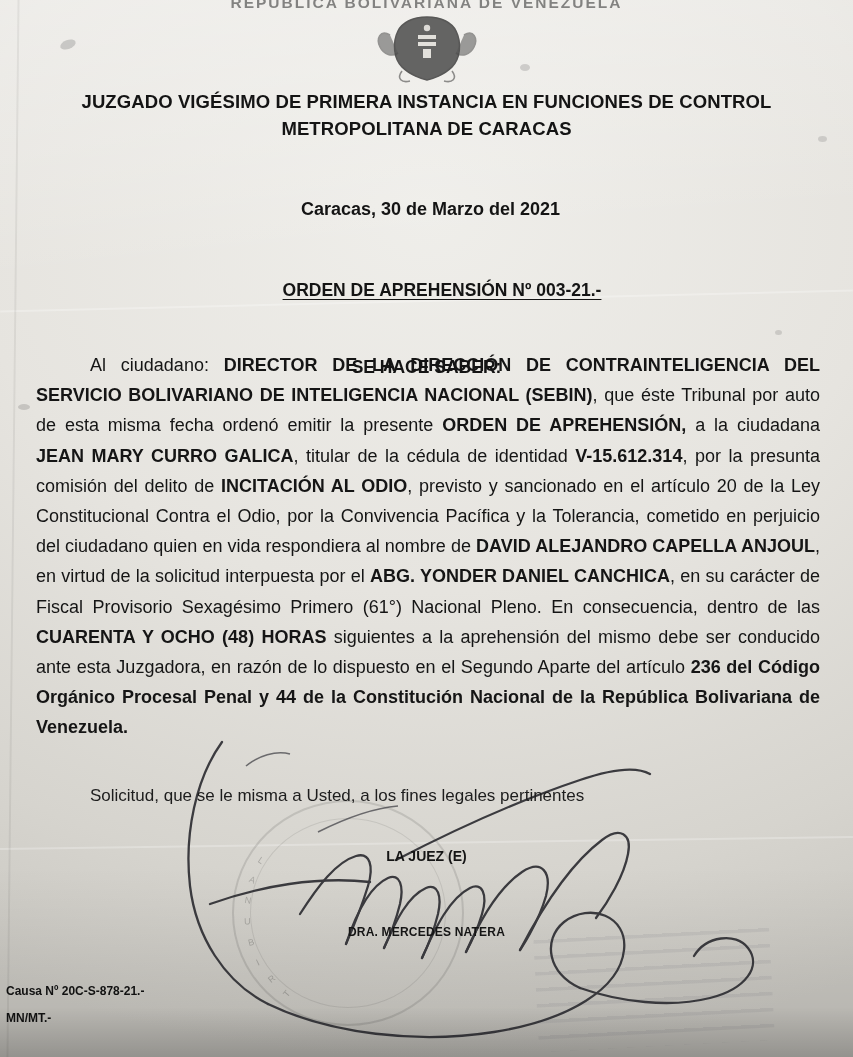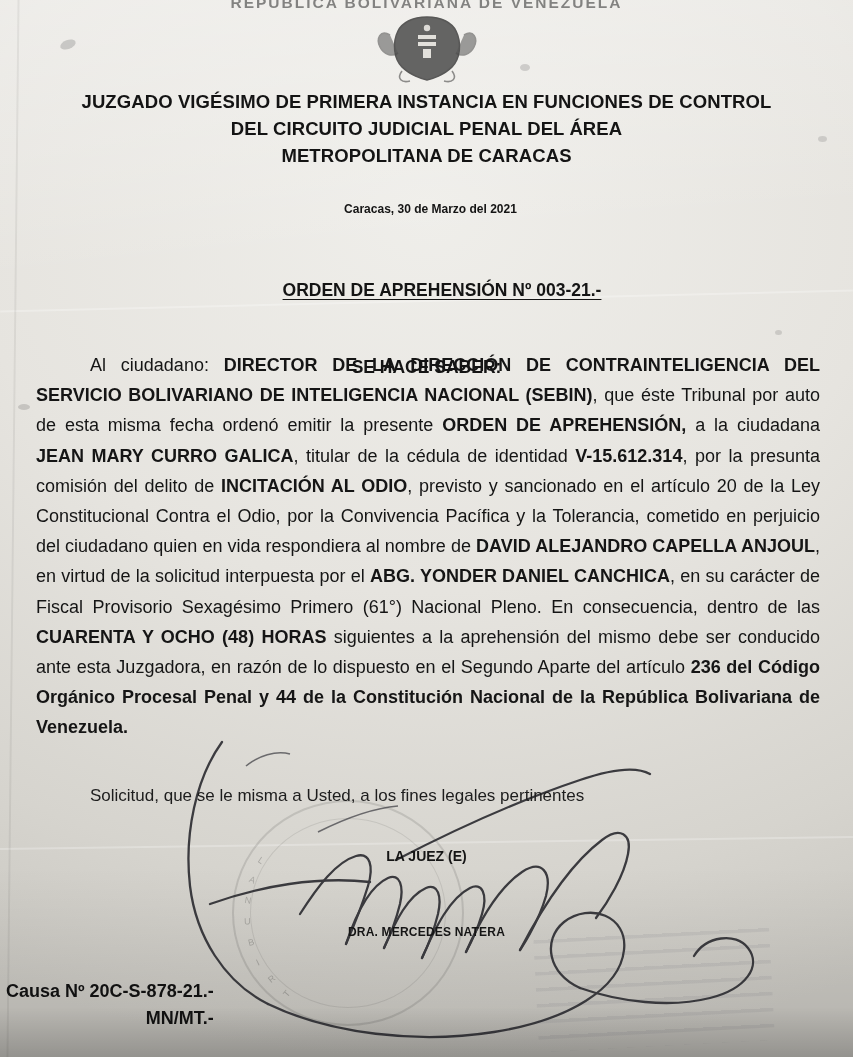--- a/index.html
+++ b/index.html
@@ -80,21 +80,21 @@
     line-height: 27px;
     letter-spacing: .1px;
     color: #141414;
   }
   .place-date {
     position: absolute;
     top: 196px;
     left: 8px; right: 0;
     text-align: center;
     font-weight: bold;
-    font-size: 12px;
+    font-size: 18px;
     line-height: 27px;
     color: #141414;
   }
   .order-line {
     position: absolute;
     top: 280px;
     left: 0; right: 0;
     text-align: center;
     font-weight: bold;
     font-size: 17.5px;
@@ -157,24 +157,23 @@
     font-size: 12px;
     letter-spacing: .2px;
     color: #151515;
   }
 
   .footer {
     position: absolute;
     left: 6px;
     top: 978px;
     font-weight: bold;
-    font-size: 18px;
+    font-size: 12px;
     line-height: 27px;
     color: #111;
-    text-align: right;
   }
 
   
   .seal {
     position: absolute;
     left: 232px;
     top: 800px;
     width: 228px;
     height: 222px;
     border-radius: 50%;
@@ -274,21 +273,20 @@
             <rect x="46" y="33" width="18" height="4"></rect>
             <rect x="51" y="40" width="8" height="9"></rect>
           </g>
           <circle cx="55" cy="19" r="3.2" fill="#e9e7e2" opacity="0.9"></circle>
         </svg>
       </div>
     </div>
 
     <div class="court-title">
       <div>JUZGADO VIGÉSIMO DE PRIMERA INSTANCIA EN FUNCIONES DE CONTROL</div>
-      <div>DEL CIRCUITO JUDICIAL PENAL DEL ÁREA</div>
       <div>METROPOLITANA DE CARACAS</div>
     </div>
 
     <div class="place-date">
       <div>Caracas, 30 de Marzo del 2021</div>
     </div>
 
     <div class="order-line">
       <span class="u">ORDEN DE APREHENSIÓN Nº 003-21.-</span>
     </div>

